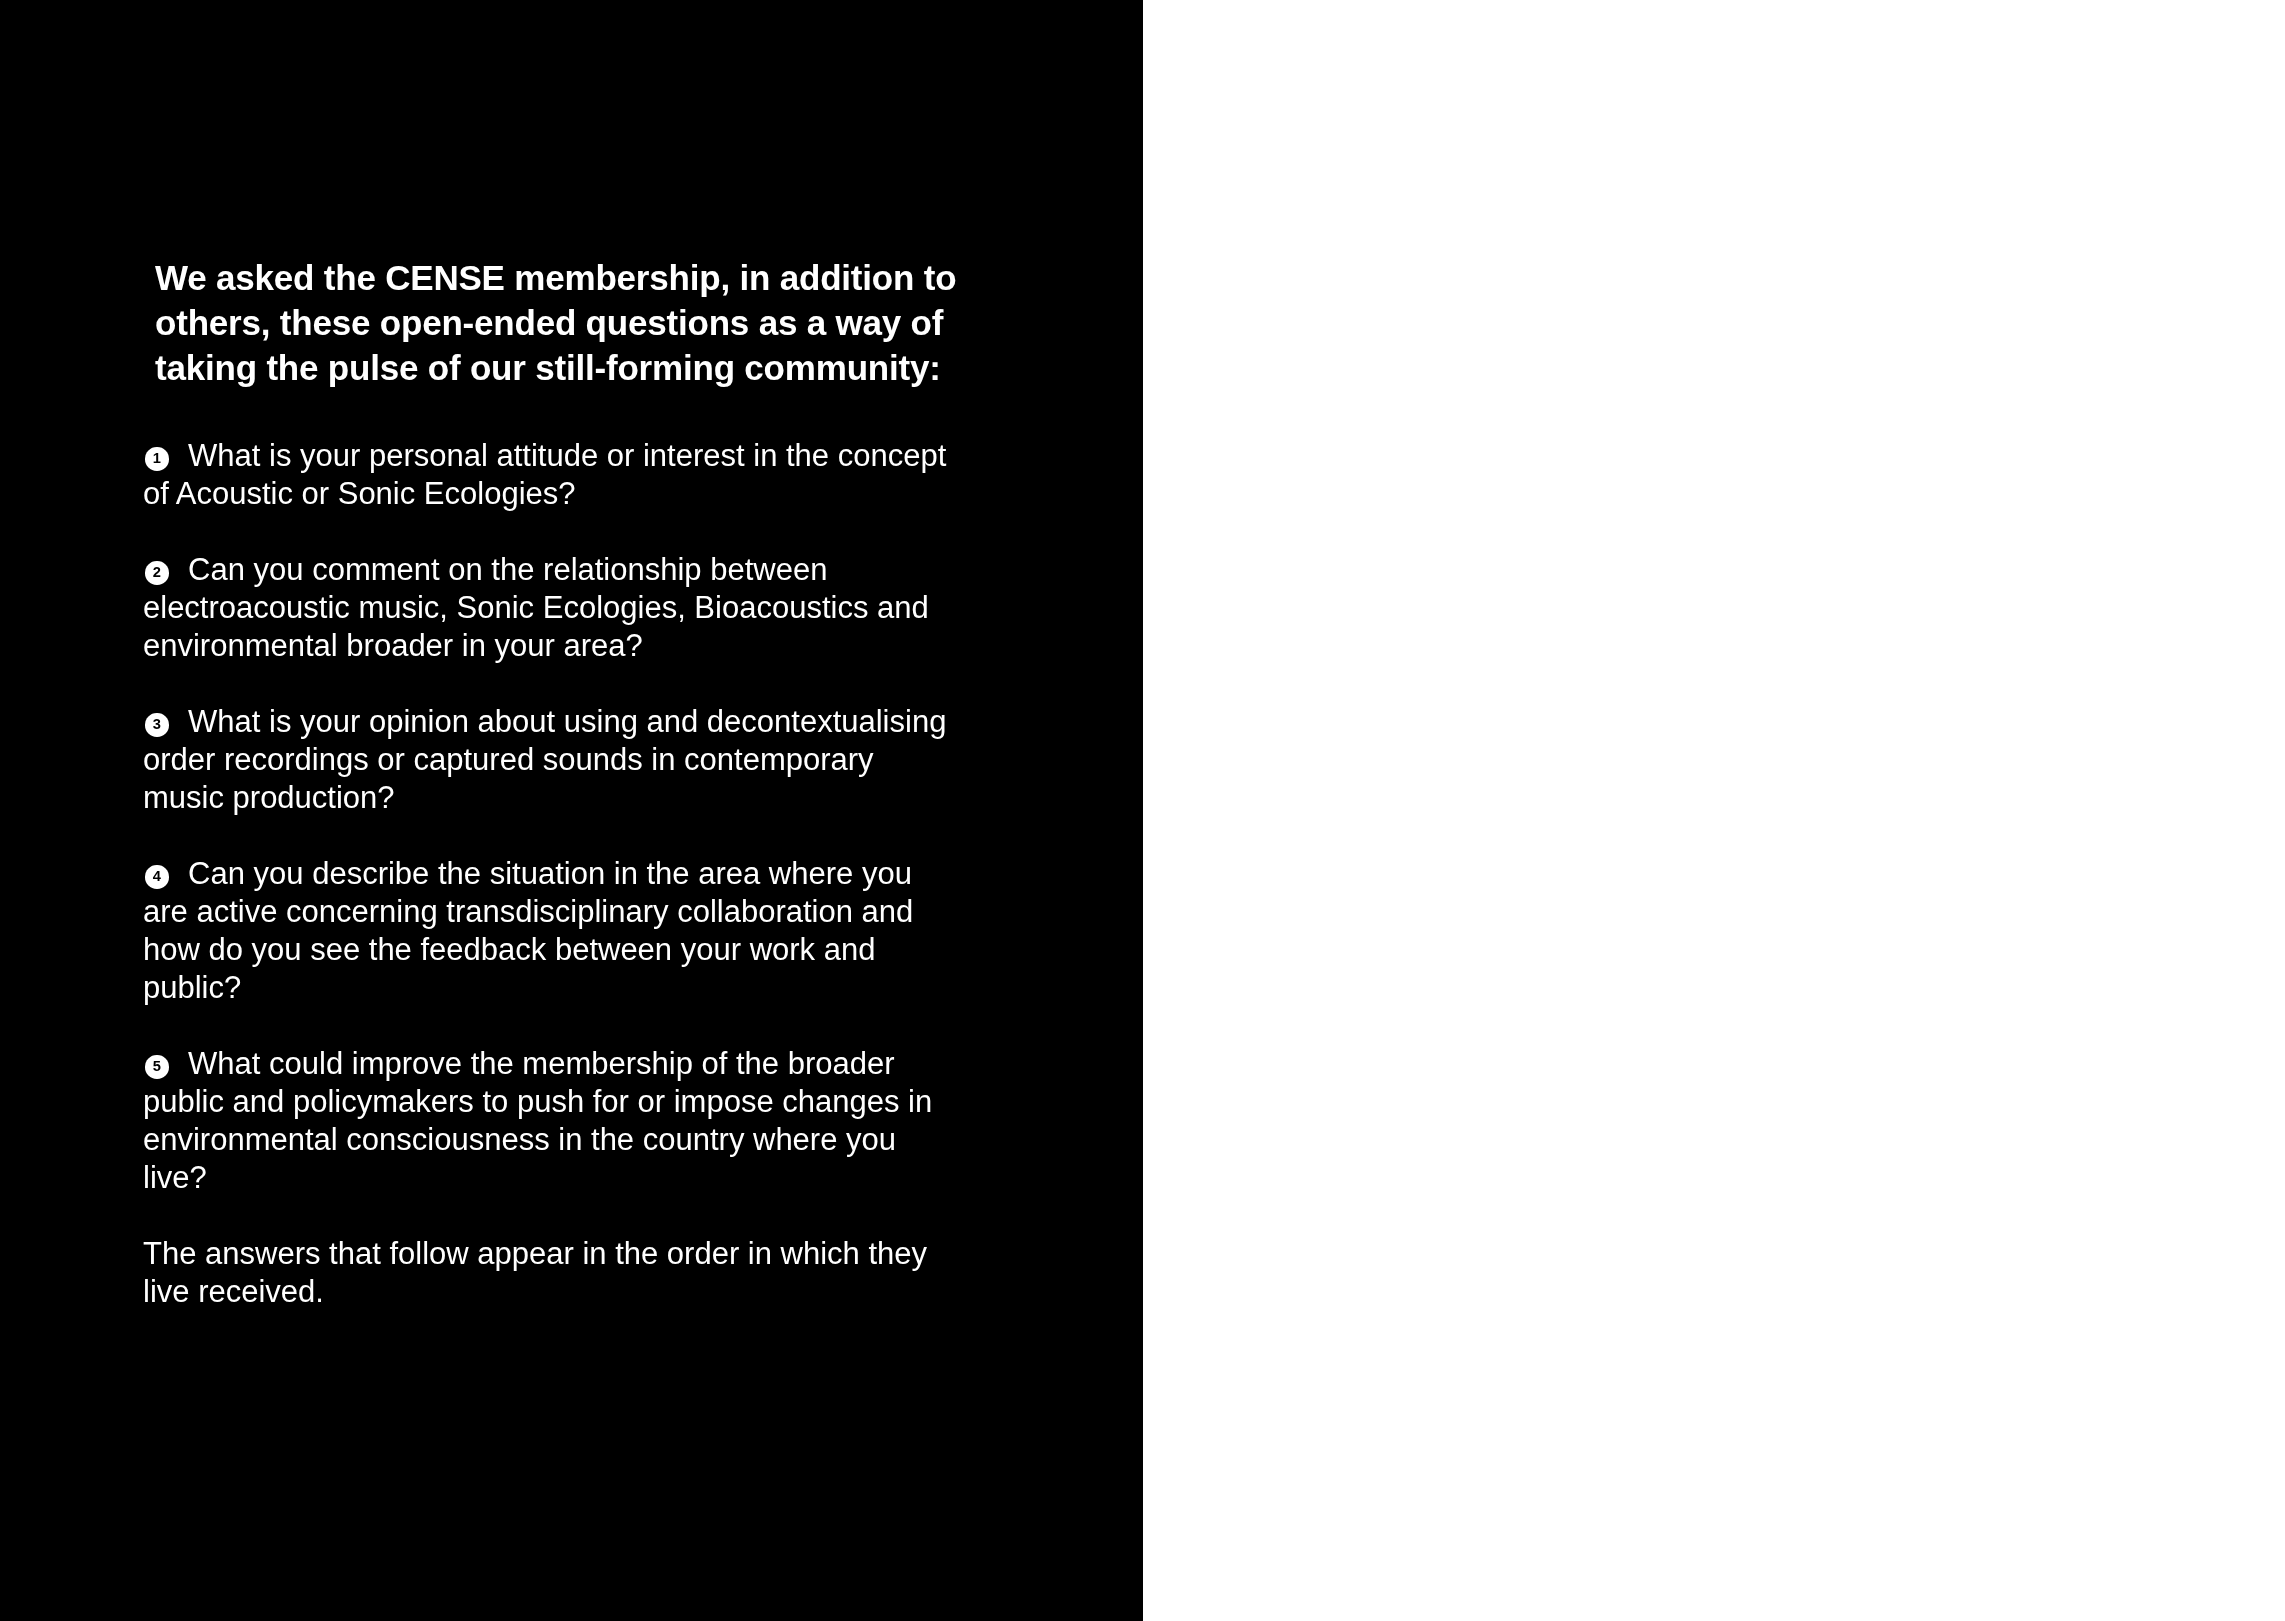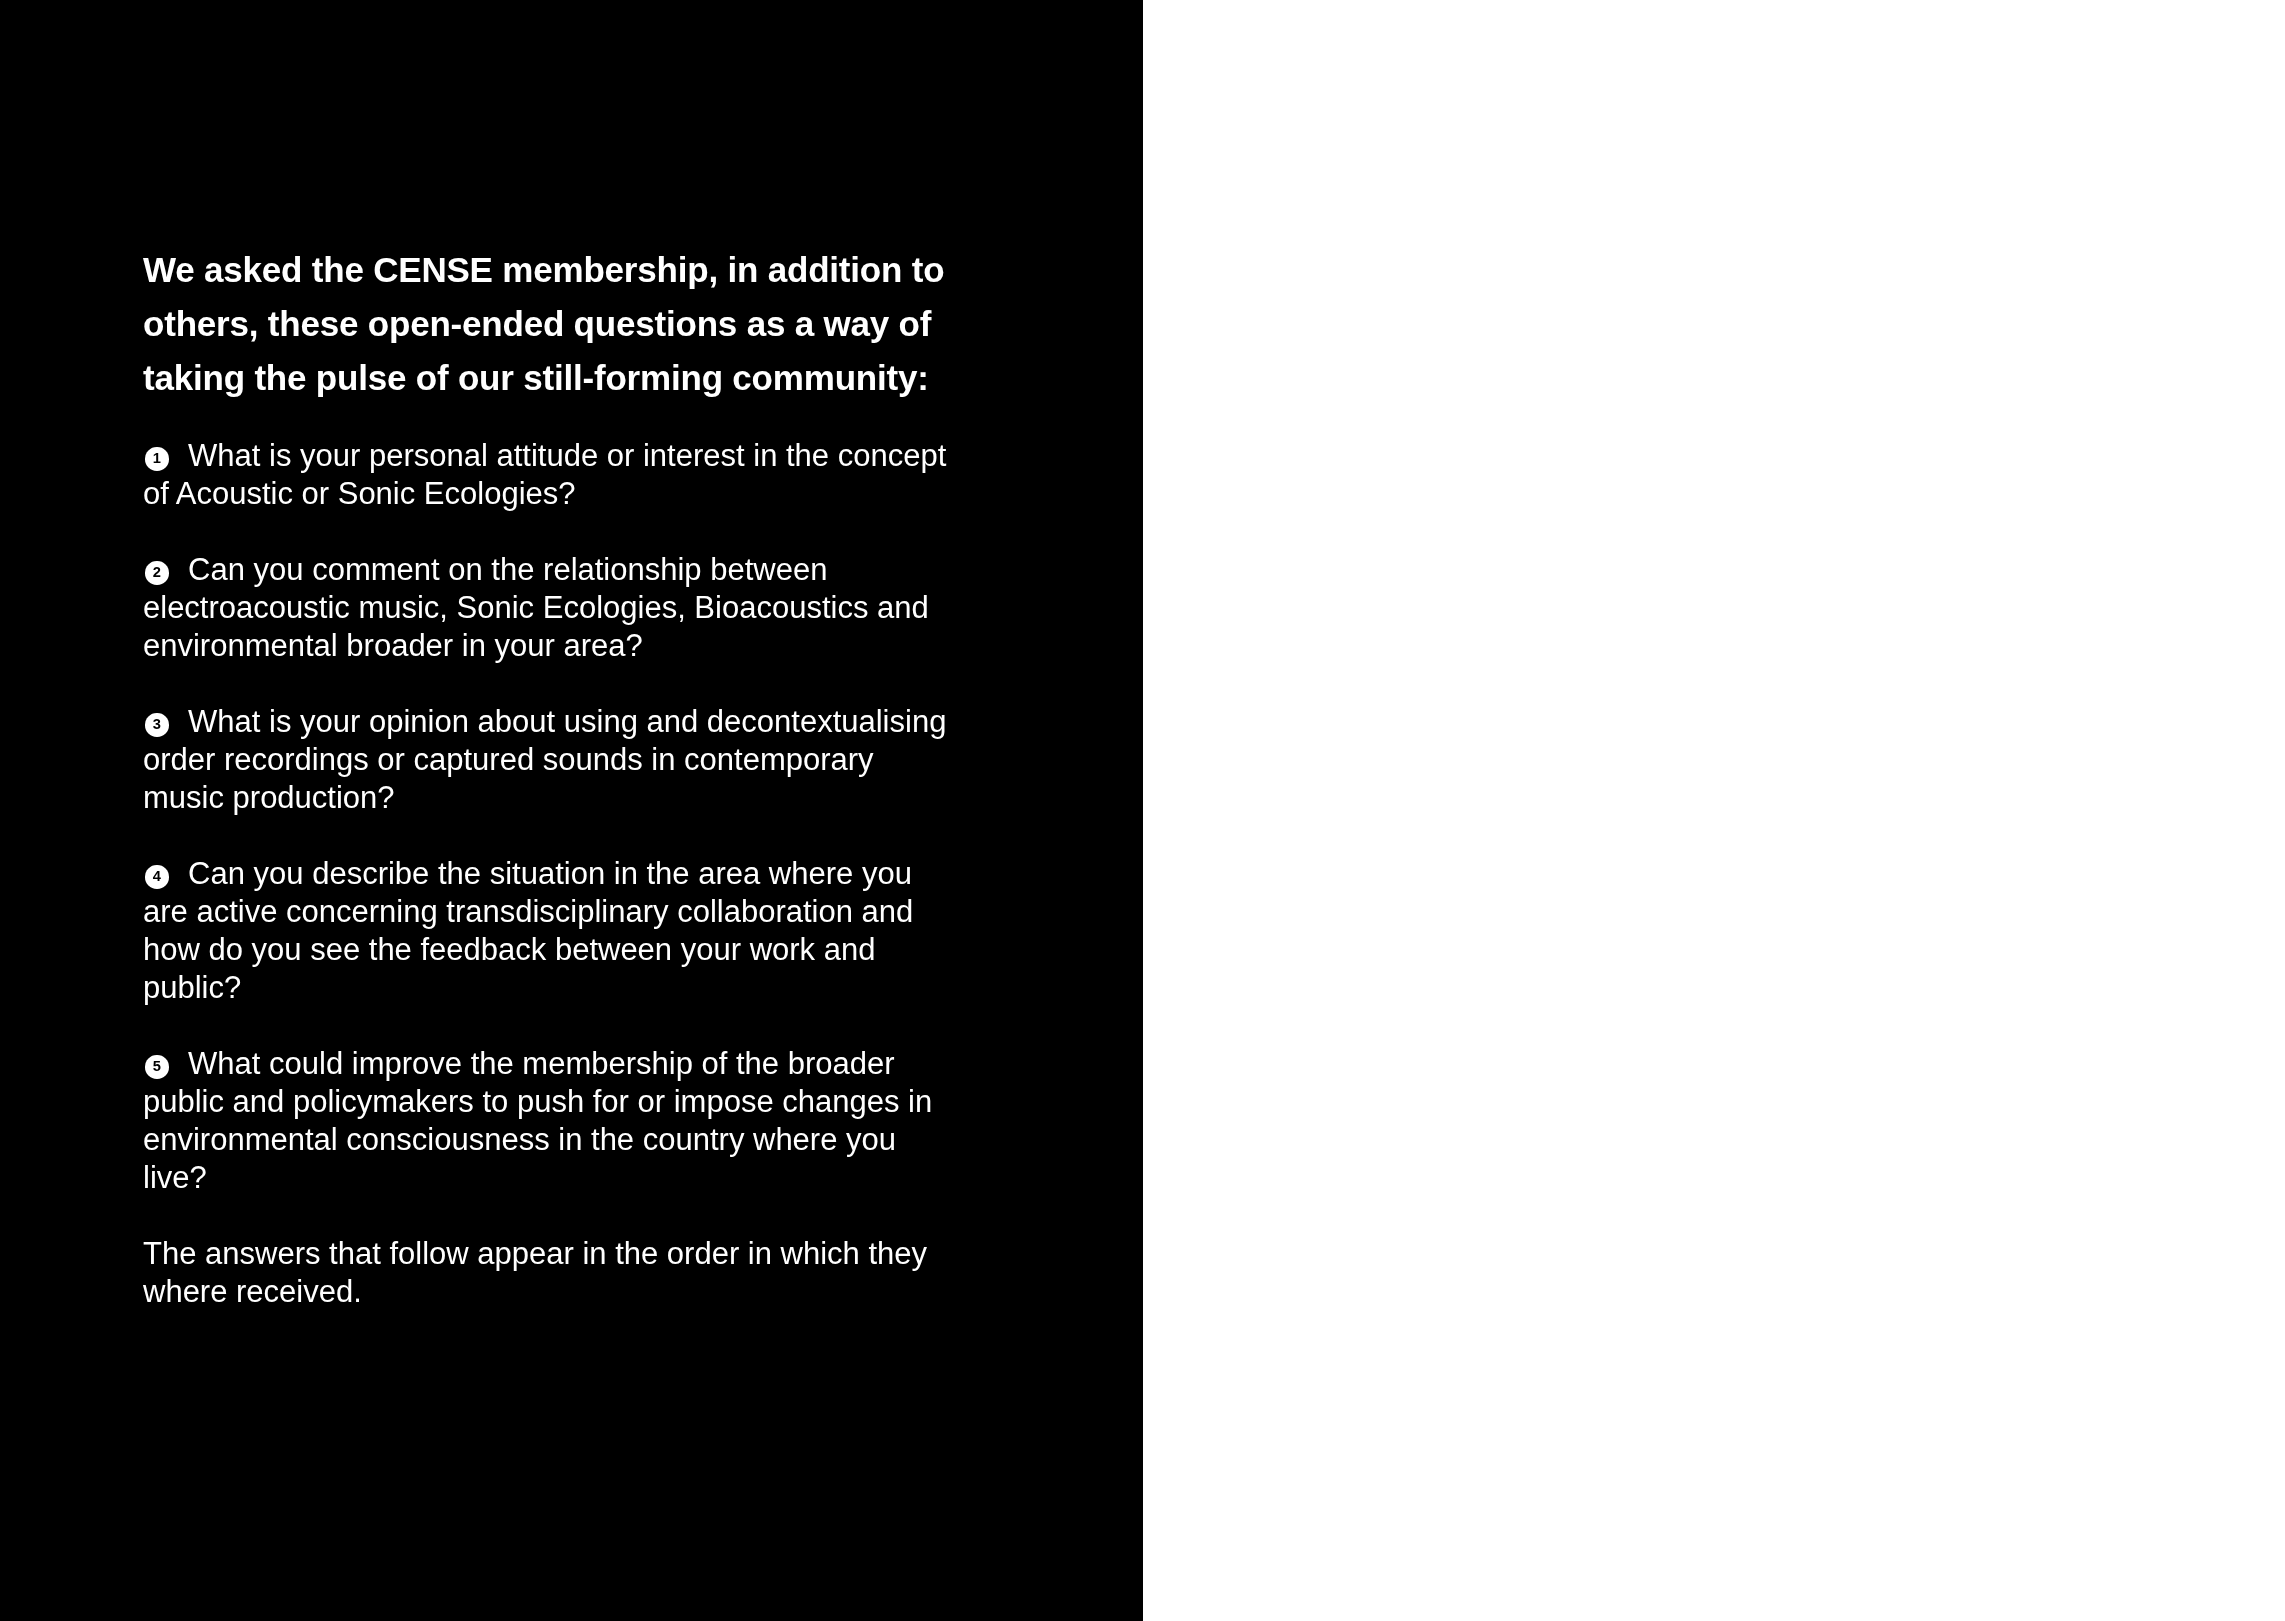--- a/index.html
+++ b/index.html
@@ -12,22 +12,22 @@
     width: 1143px; height: 1621px; background: #000; color: #fff;
     position: relative;
   }
   .right-page {
     flex: 1; height: 1621px; background: #fff; color: #1a1a1a;
     position: relative;
   }
   .intro {
     position: absolute; left: 143px; top: 243px; width: 804px;
     font-family: "Liberation Sans", sans-serif; font-weight: bold;
-    font-size: 35px; line-height: 54px; letter-spacing: -0.2px;
-    margin: 0;
+    font-size: 35px; line-height: 45px; letter-spacing: -0.2px;
+    margin: 12px;
   }
   .questions {
     position: absolute; left: 143px; top: 437px; width: 804px;
     font-family: "Liberation Sans", sans-serif; font-size: 31px;
     line-height: 38px; color: #fff;
   }
   .question { margin: 0 0 38px 0; }
   .qnum {
     display: inline-block; width: 23.5px; height: 23.5px; border-radius: 50%;
     background: #fff; color: #000; font-size: 14.7px; font-weight: bold;
@@ -51,21 +51,21 @@
       </p>
       <p class="question">
         <span class="qnum">3</span><span>What is your opinion about using and decontextualising order recordings or captured sounds in contemporary music production?</span>
       </p>
       <p class="question">
         <span class="qnum">4</span><span>Can you describe the situation in the area where you are active concerning transdisciplinary collaboration and how do you see the feedback between your work and public?</span>
       </p>
       <p class="question">
         <span class="qnum">5</span><span>What could improve the membership of the broader public and policymakers to push for or impose changes in environmental consciousness in the country where you live?</span>
       </p>
-      <p class="closing">The answers that follow appear in the order in which they where received.</p>
+      <p class="closing">The answers that follow appear in the order in which they live received.</p>
     </div>
   </section>
 
   <section class="right-page">
     
 
     
 
     
     

